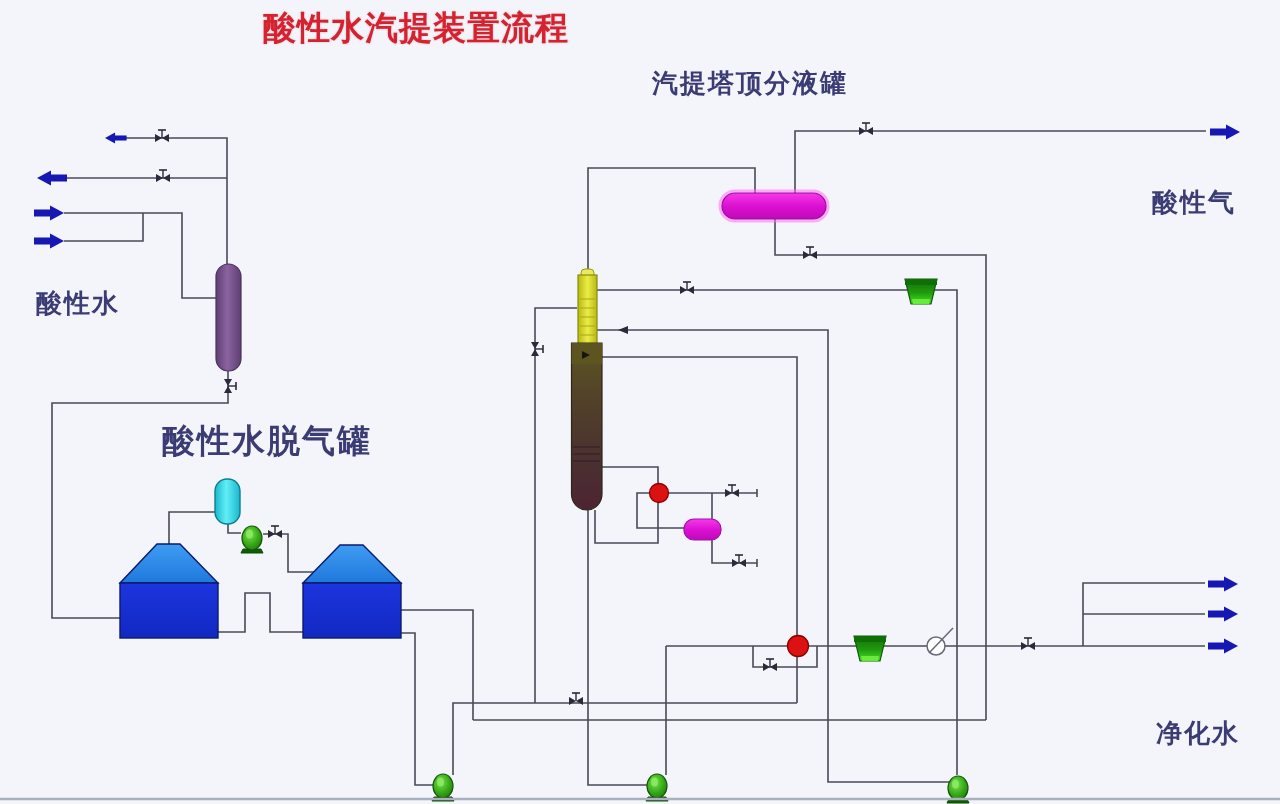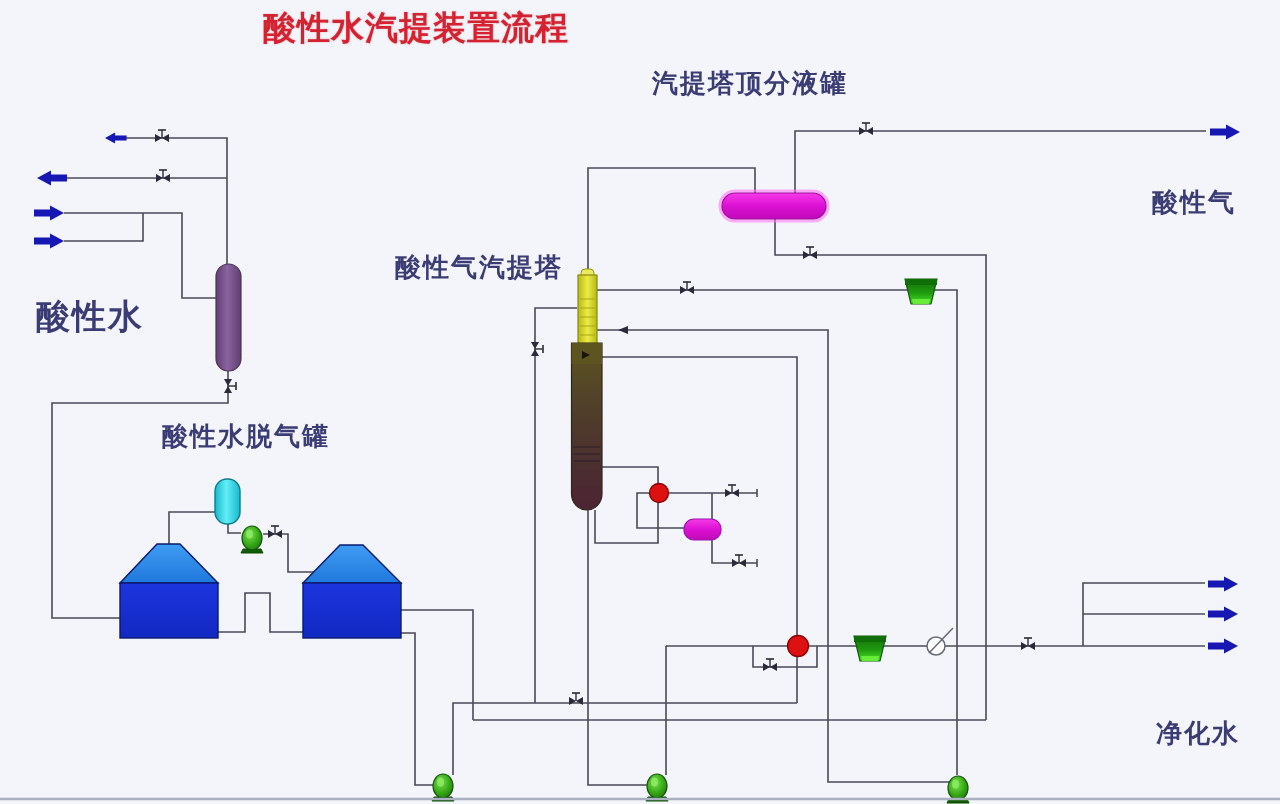--- a/index.html
+++ b/index.html
@@ -252,23 +252,22 @@
     <use href="#arrowBig" transform="translate(1238,646)"></use>
   </g>
 
   <line x1="0" y1="799" x2="1280" y2="799" stroke="#aab0c0" stroke-width="2.5"></line>
 </svg>
 
 <div class="lbl lbl-title" style="left:263px;top:6px;font-size:33px;">酸性水汽提装置流程</div>
 
 <div class="lbl" style="left:652px;top:58px;font-size:26px;margin-top:8px;">汽提塔顶分液罐</div>
 
-<div class="lbl" style="left:395px;top:250px;font-size:26px;">酸性气汽提塔</div>
-
-<div class="lbl" style="left:36px;top:294px;font-size:34px;">酸性水</div>
-
-<div class="lbl" style="left:162px;top:419px;font-size:26px;">酸性水脱气罐</div>
+
+<div class="lbl" style="left:36px;top:286px;font-size:26px;">酸性水</div>
+
+<div class="lbl" style="left:162px;top:419px;font-size:33px;">酸性水脱气罐</div>
 
 <div class="lbl" style="left:1118px;top:185px;font-size:26px;margin-left:34px;">酸性气</div>
 
 <div class="lbl" style="left:1156px;top:716px;font-size:26px;">净化水</div>
 
 </div>
 
 </body></html>

